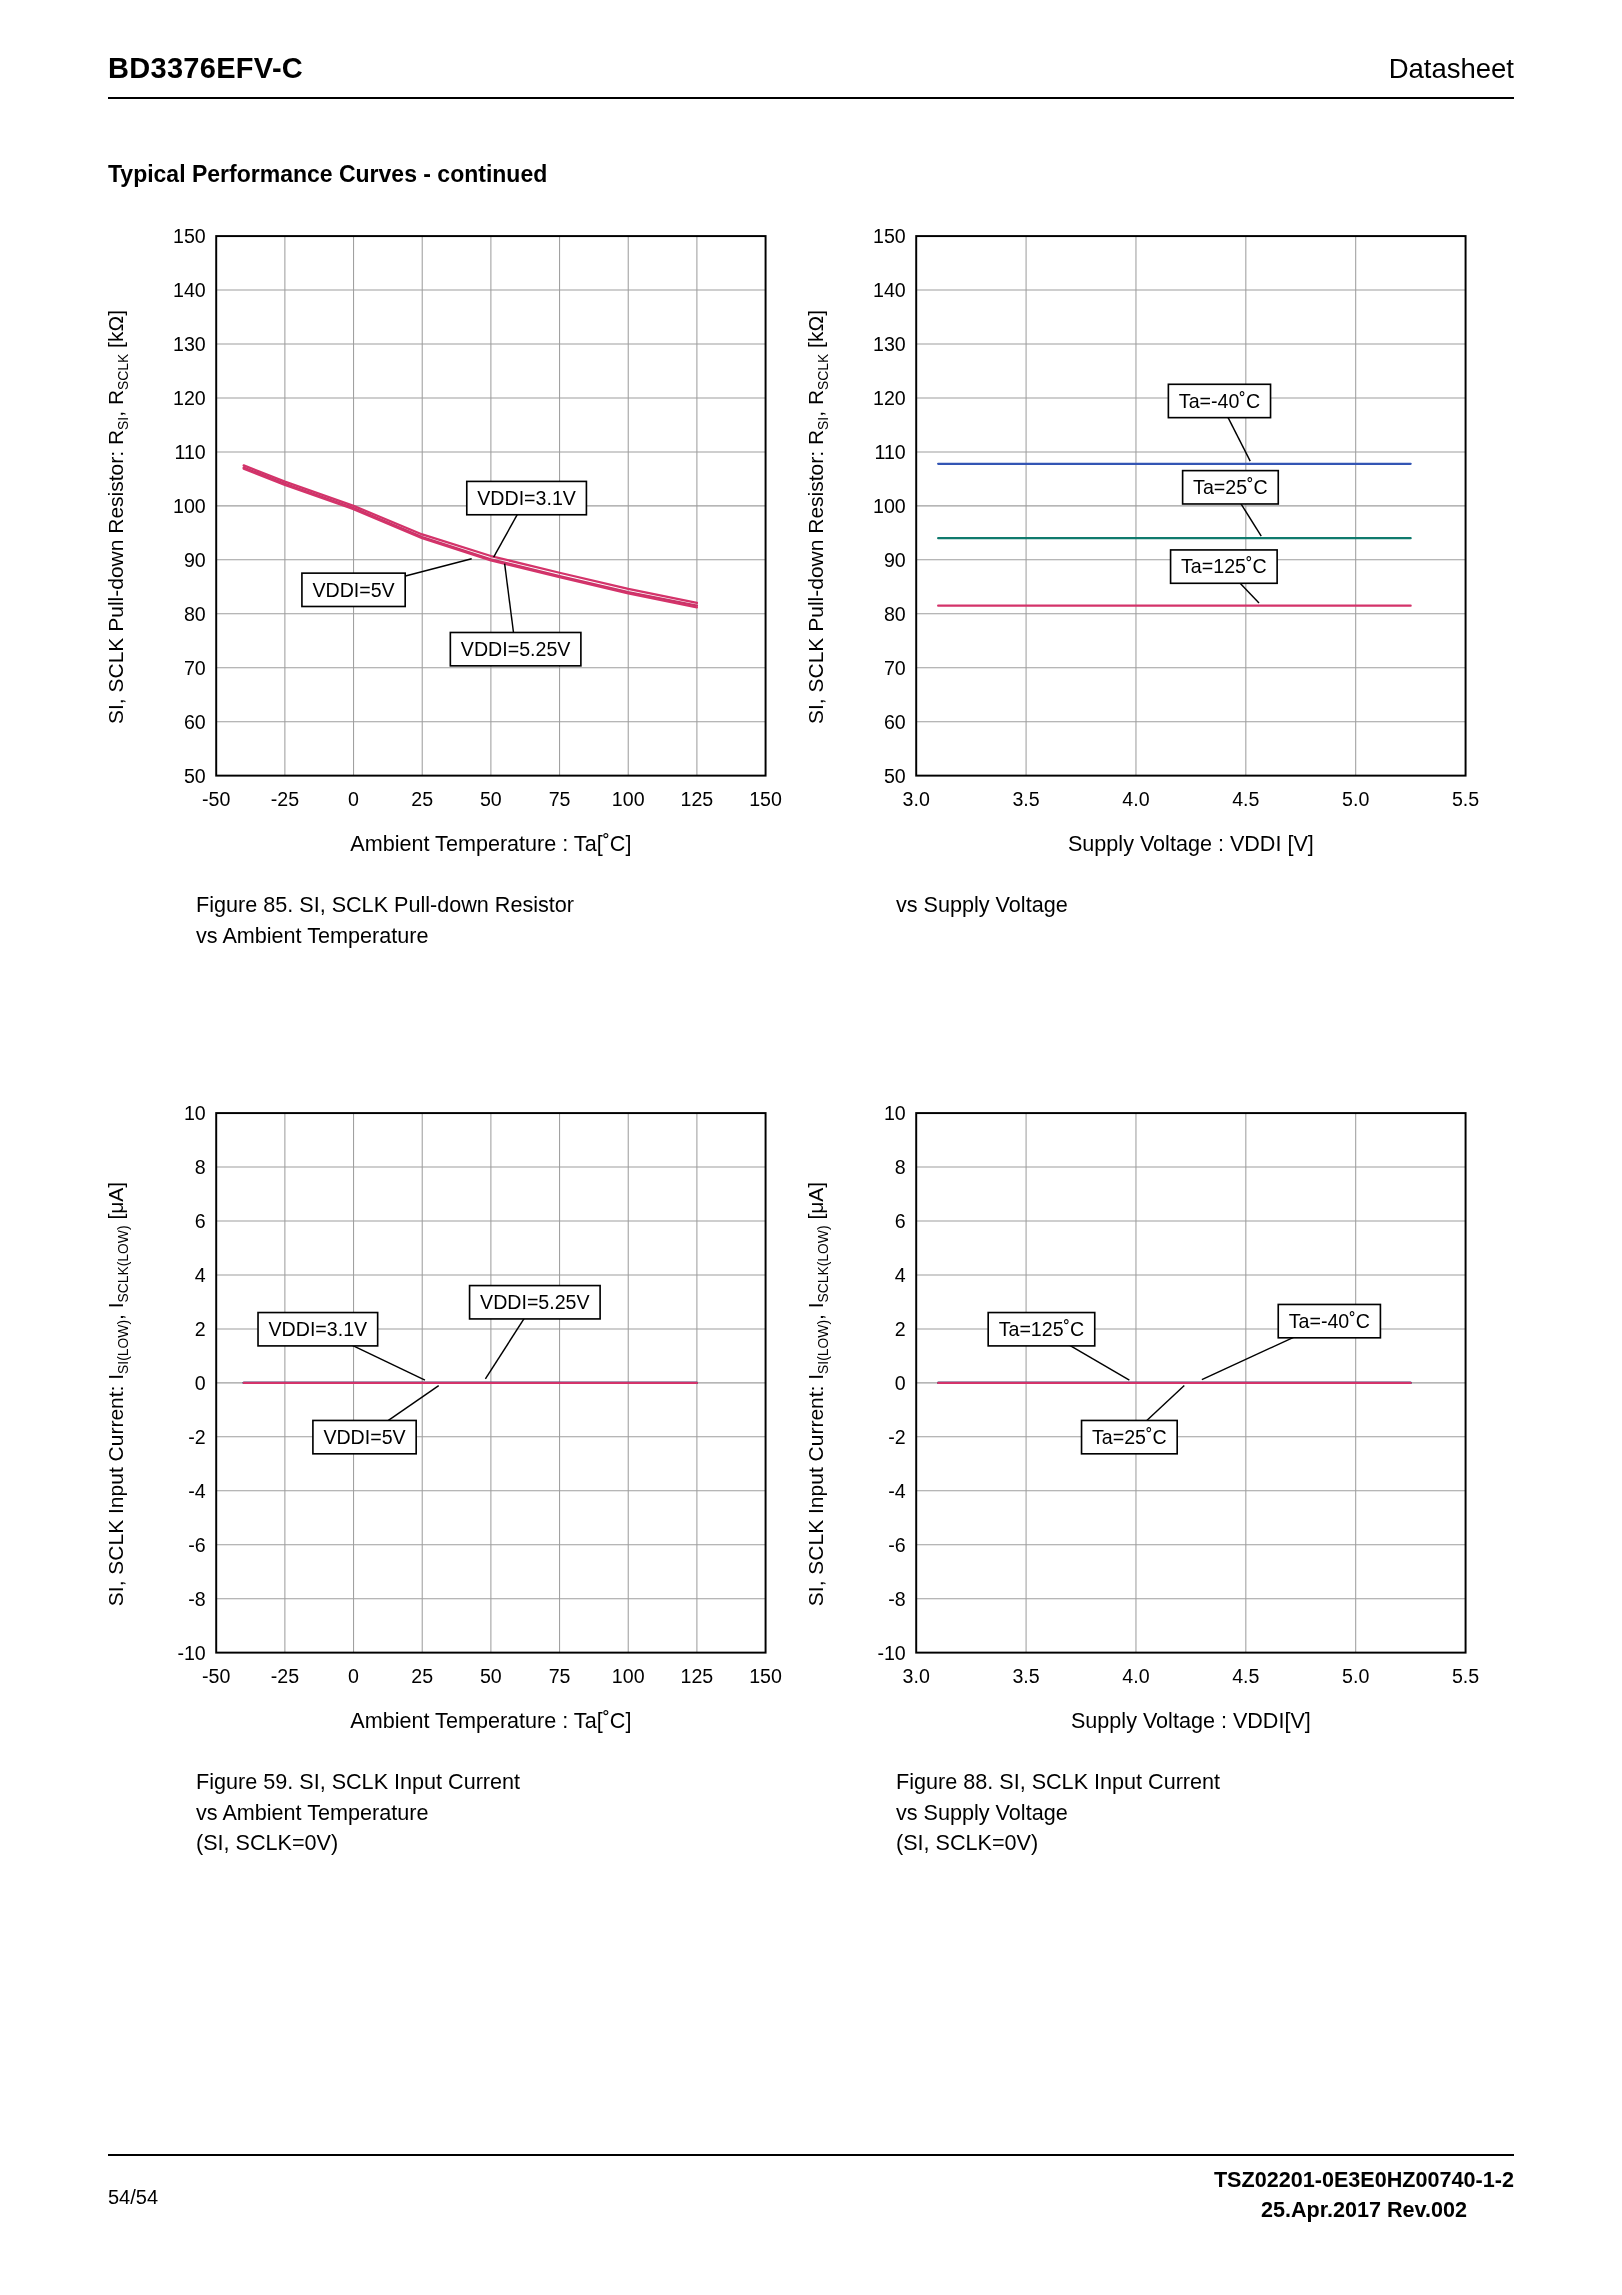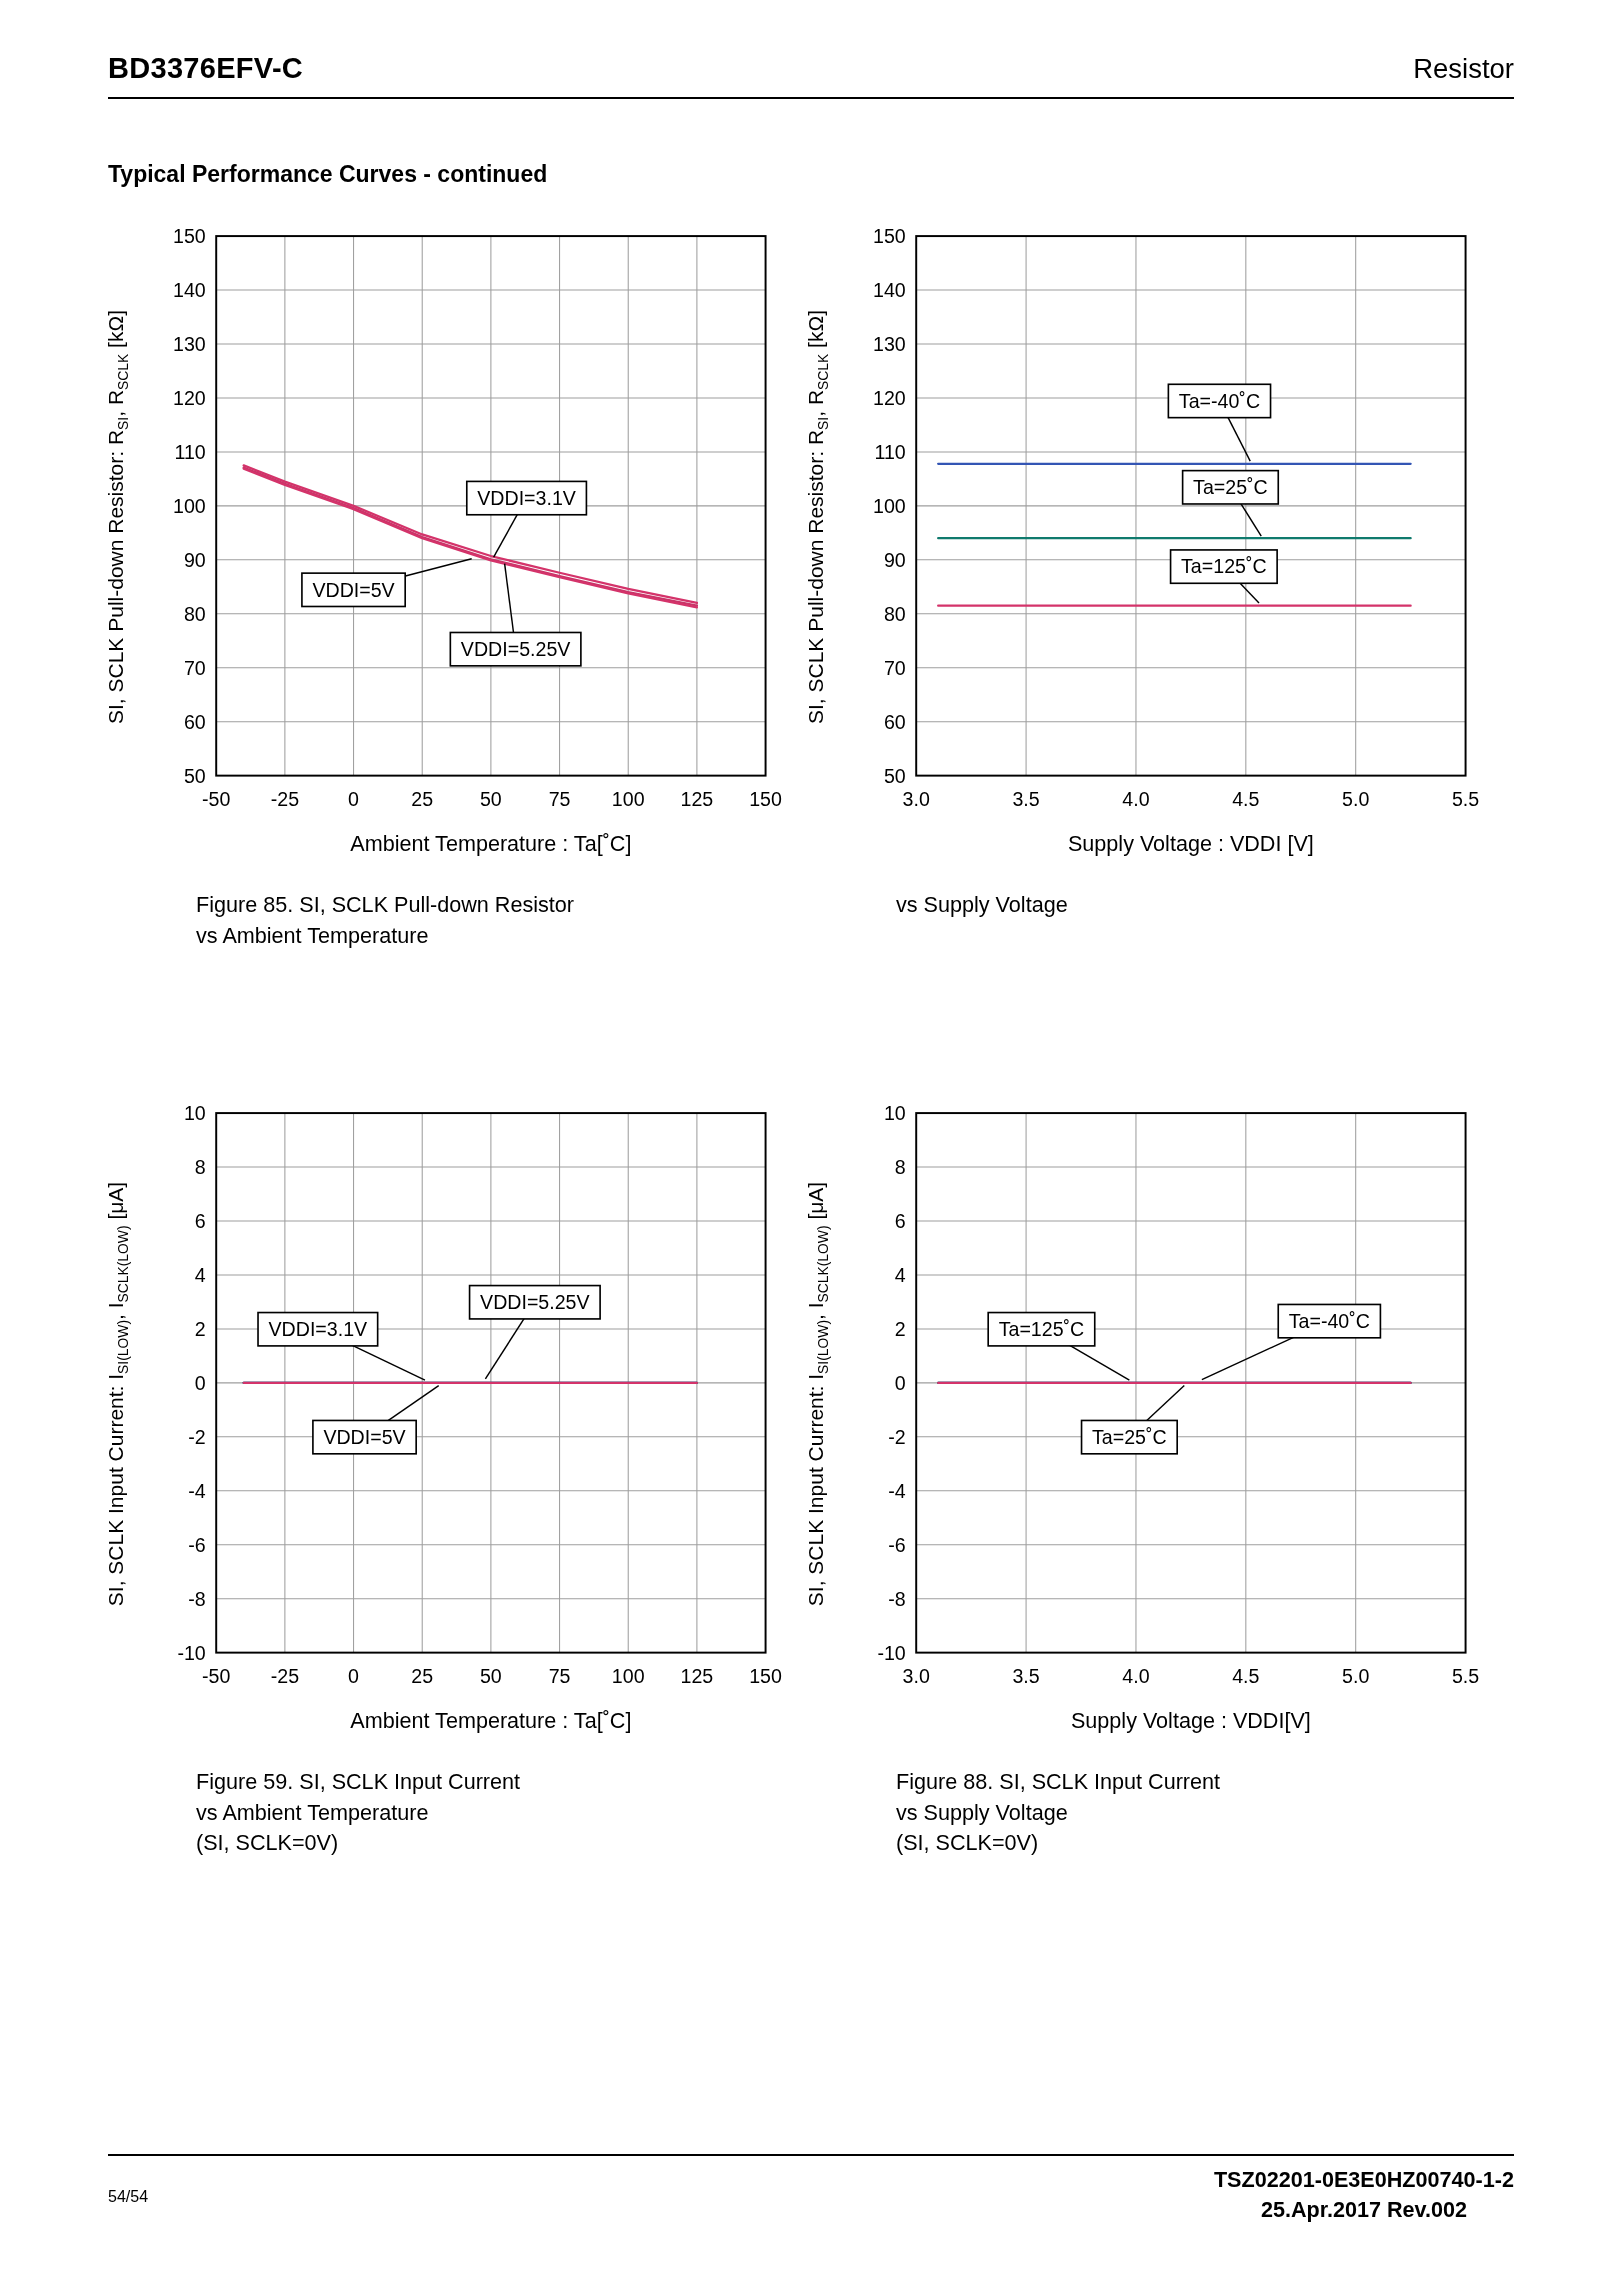--- a/index.html
+++ b/index.html
@@ -26,31 +26,31 @@
   .yl sub { font-size:0.66em; }
   svg text { font-family:"Liberation Sans", sans-serif; }
 
   .caption { width:589px; margin-left:101px; margin-top:16.4px; margin-bottom:151px;
              text-align:left; font-size:21.6px; line-height:1.42; }
 
   .footer { position:absolute; top:2154px; left:108px; right:108px;
             border-top:2px solid #000; padding-top:9.2px;
             display:flex; justify-content:space-between; align-items:flex-start; }
   .f-left { font-size:17.7px; line-height:1.35; }
-  .f-center { font-size:16px; align-self:center; margin-top:4px; }
+  .f-center { font-size:20px; align-self:center; margin-top:4px; }
   .f-right { font-size:21.6px; font-weight:bold; text-align:center; line-height:1.4; }
 </style>
 </head>
 <body>
 
 <div class="page">
 
   <div class="header">
     <div class="product">BD3376EFV-C</div>
-    <div class="doctype">Resistor</div>
+    <div class="doctype">Datasheet</div>
   </div>
 
   <div class="section-title">Typical Performance Curves - continued</div>
 
   <div class="charts">
 
     <div class="chart-block">
       <div class="chart-row">
         <div class="ylabel">
             <span class="yl"><span>SI, SCLK Pull-down Resistor: R</span><sub>SI</sub><span>, R</span><sub>SCLK</sub><span> [kΩ]</span></span>

